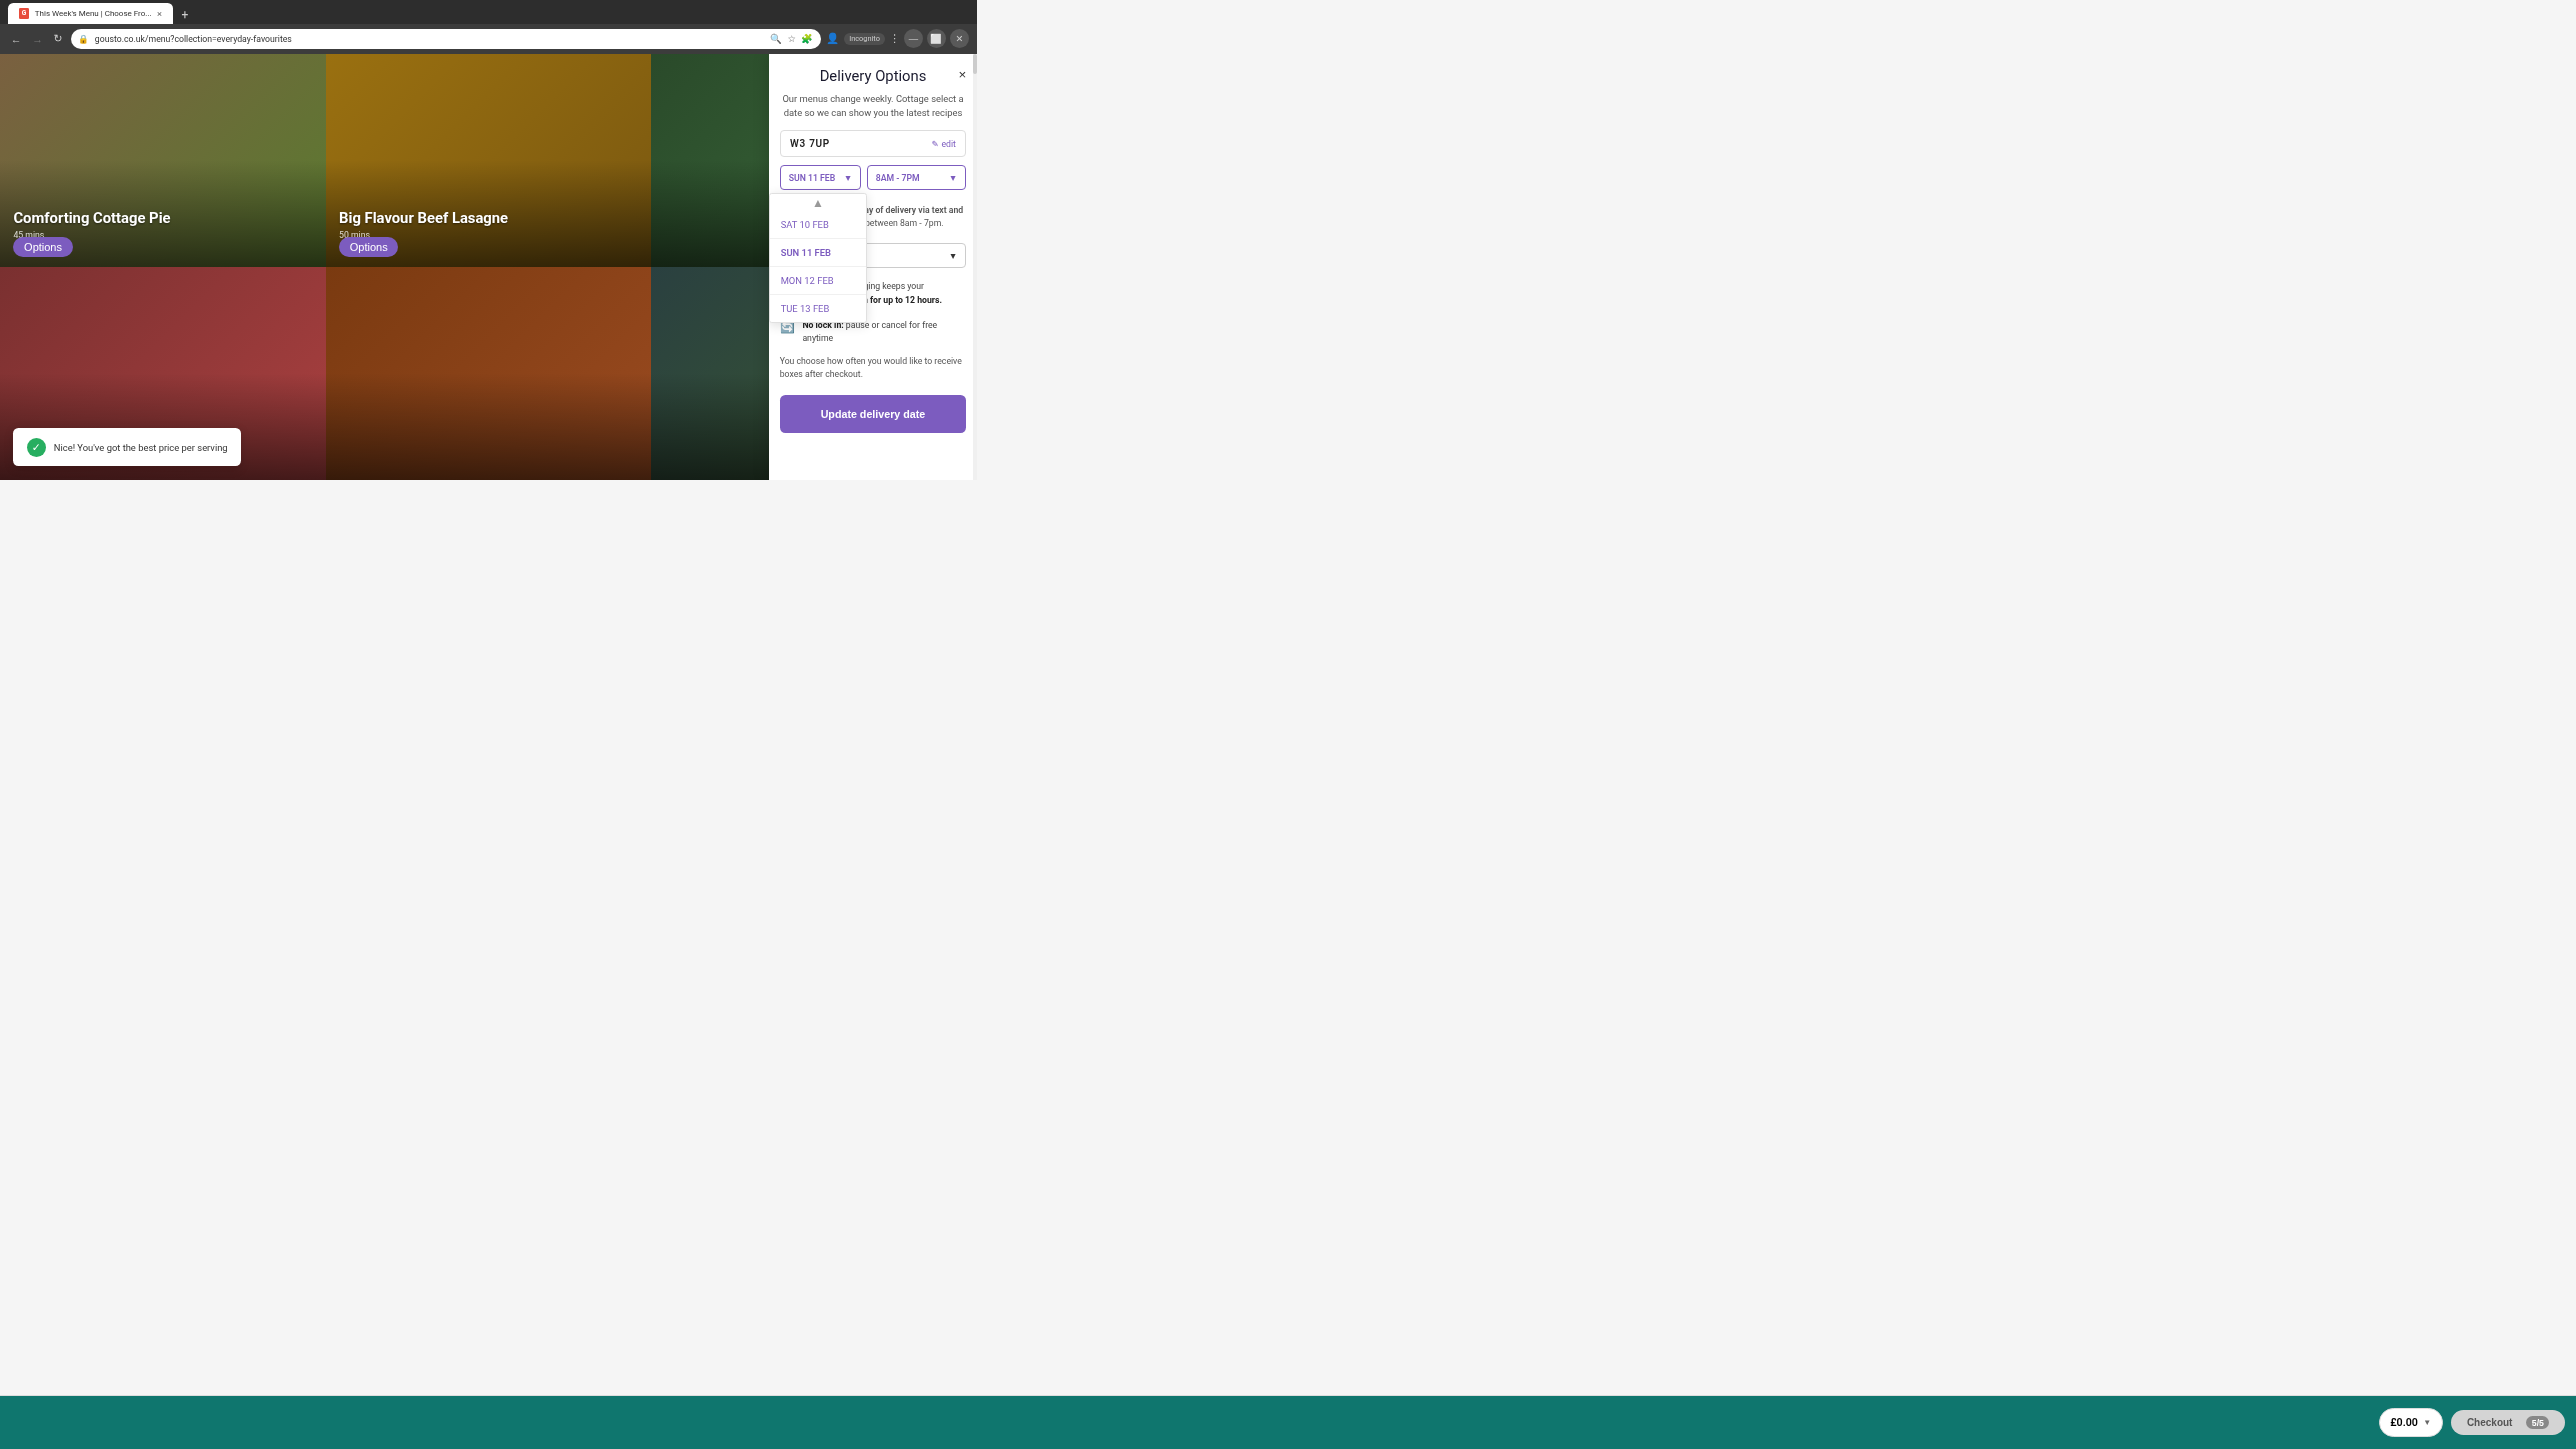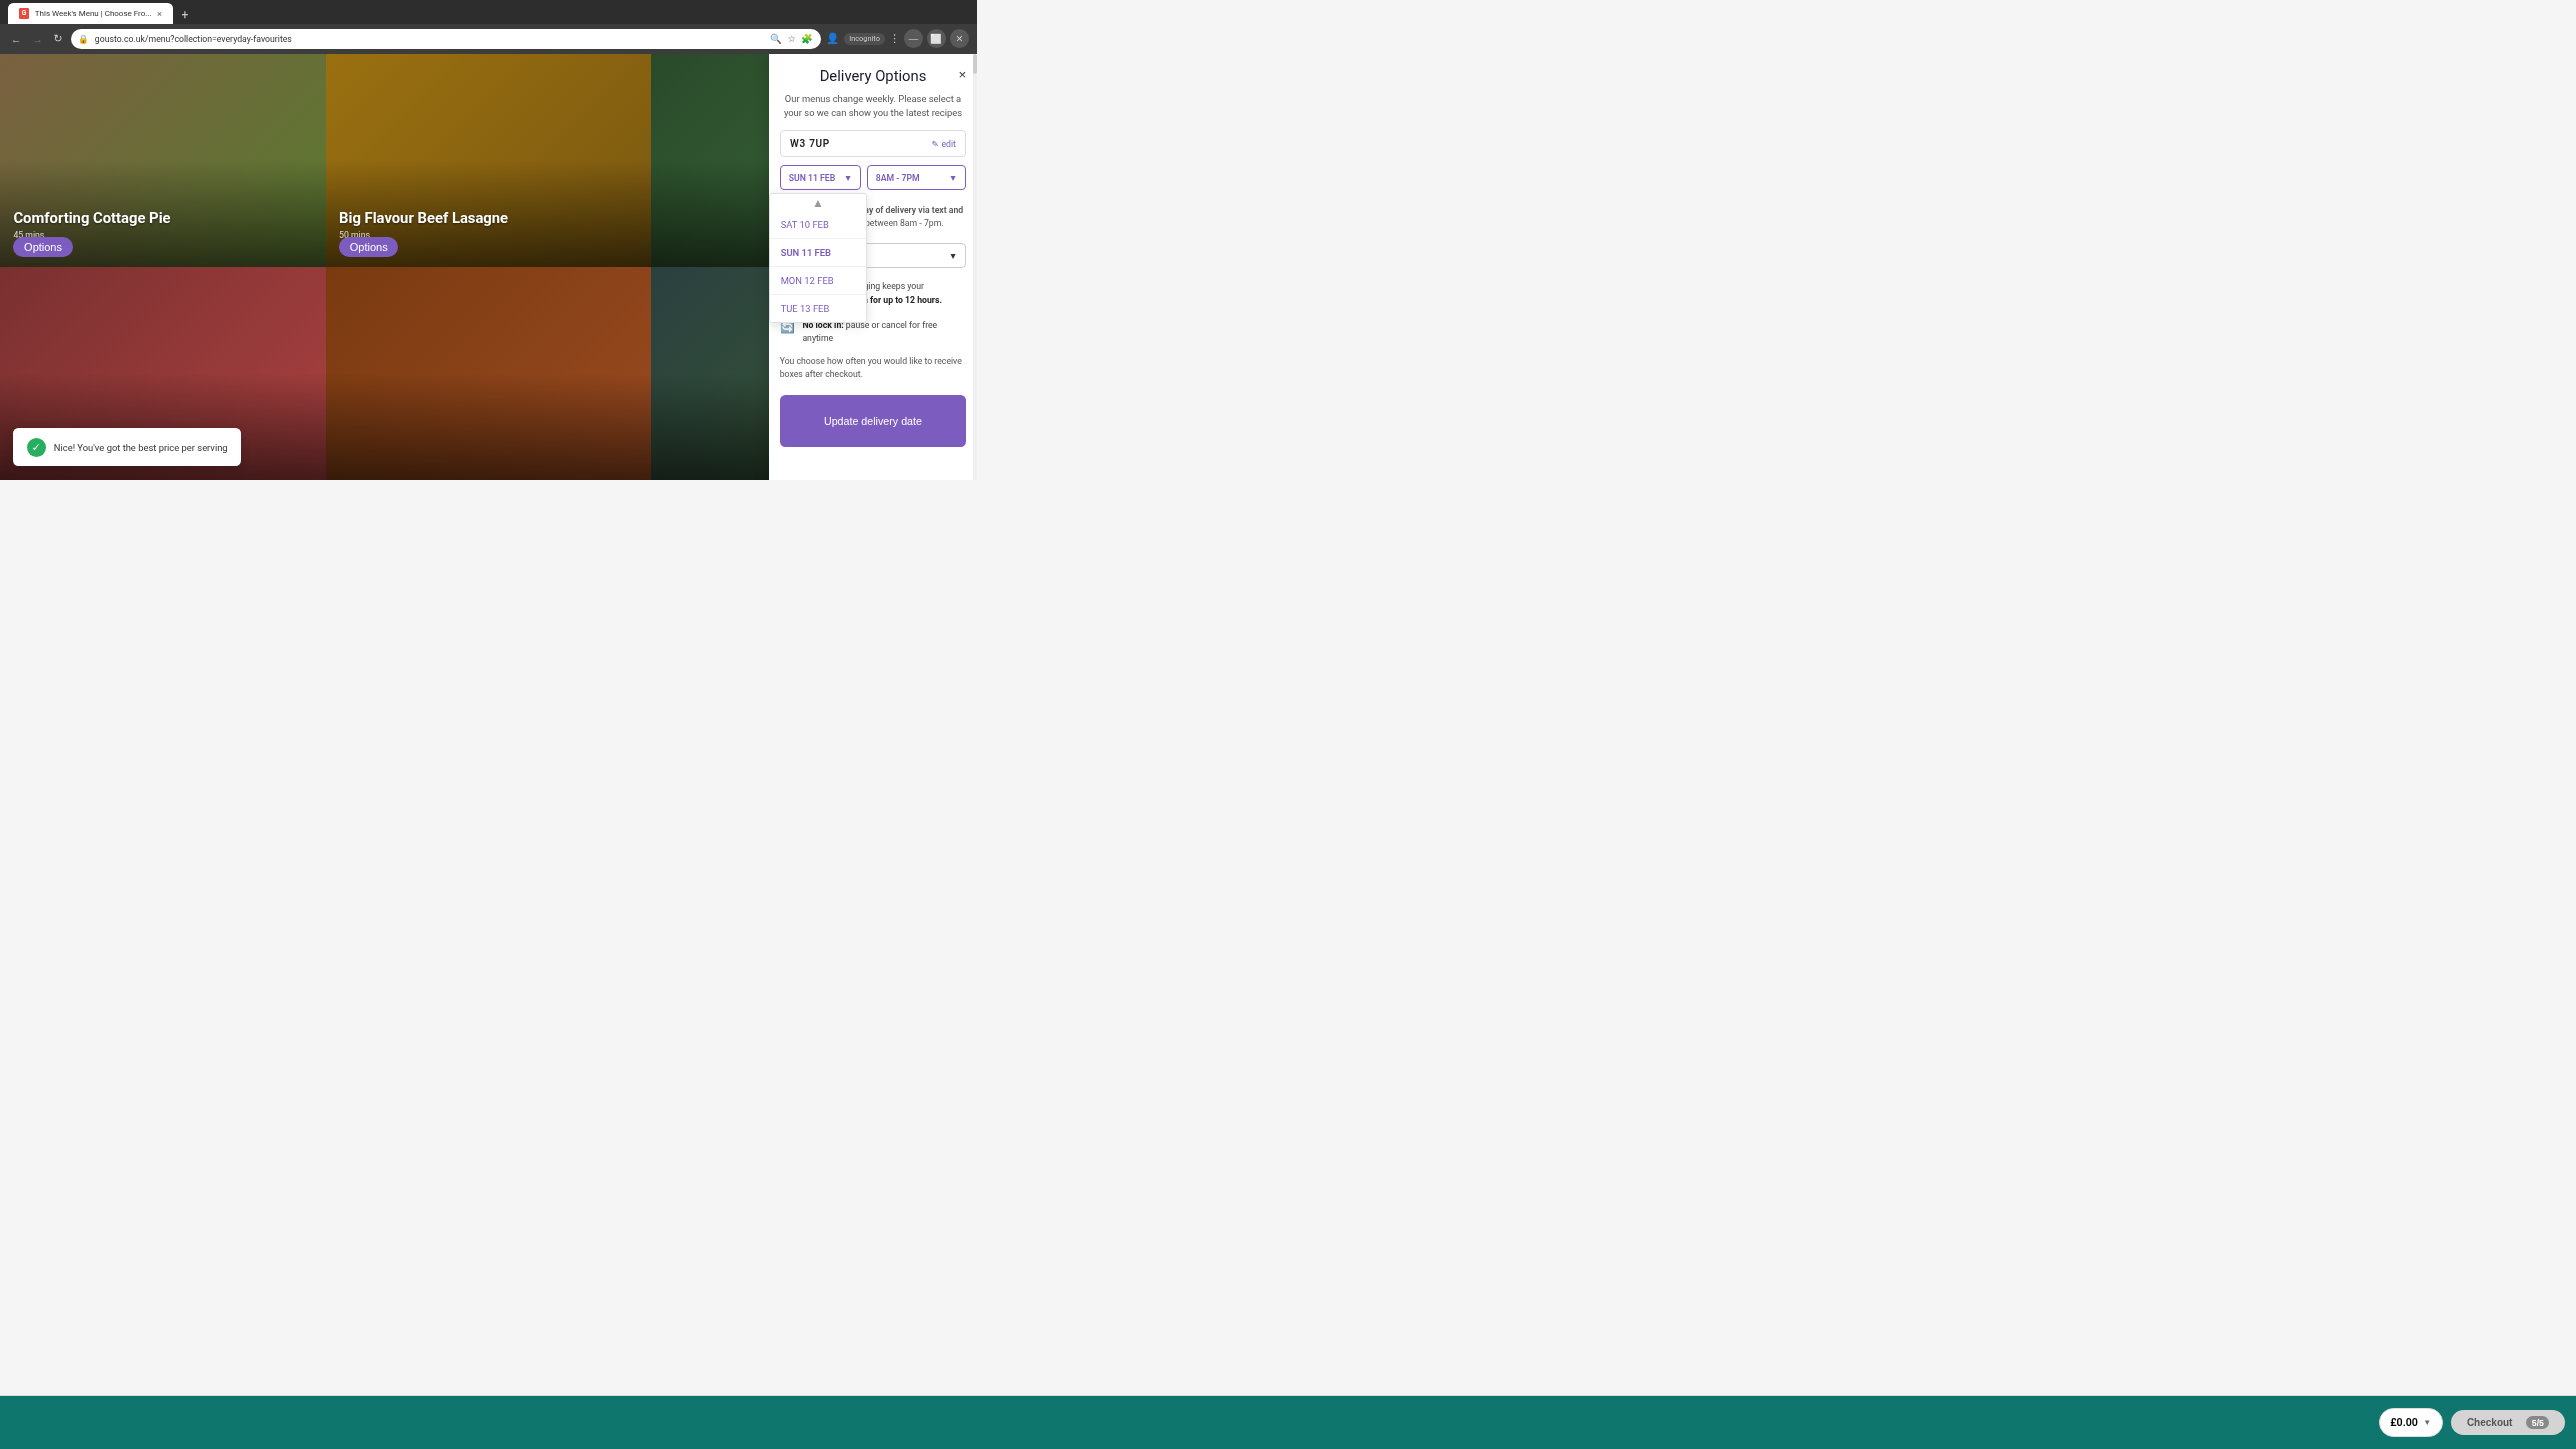--- a/index.html
+++ b/index.html
@@ -307,23 +307,23 @@
       line-height: 1.5;
     }
 
     .update-btn {
       margin: 5.4px 10.7px 10.7px;
       width: calc(100% - 21.5px);
       background: #7c5cbf;
       color: white;
       border: none;
       border-radius: 5.4px;
-      padding: 20px;
+      padding: 13px;
       font-size: 10.7px;
-      font-weight: 400;
+      font-weight: 700;
       cursor: pointer;
     }
 
     
     .bottom-bar {
       position: fixed;
       bottom: 0;
       left: 0;
       right: 0;
       height: 54px;
@@ -471,21 +471,21 @@
   <div class="delivery-panel">
     <div class="scrollbar-track">
       <div class="scrollbar-thumb"></div>
     </div>
 
     <div class="panel-header">
       <h2 class="panel-title">Delivery Options</h2>
       <button class="panel-close">×</button>
     </div>
 
-    <p class="panel-subtitle">Our menus change weekly. Please select a your so we can show you the latest recipes</p>
+    <p class="panel-subtitle">Our menus change weekly. Cottage select a date so we can show you the latest recipes</p>
 
     <div class="postcode-row">
       <span class="postcode-text">W3 7UP</span>
       <a class="edit-link">
         <span>✎</span>
         <span>edit</span>
       </a>
     </div>
 
     <div class="date-time-row">

